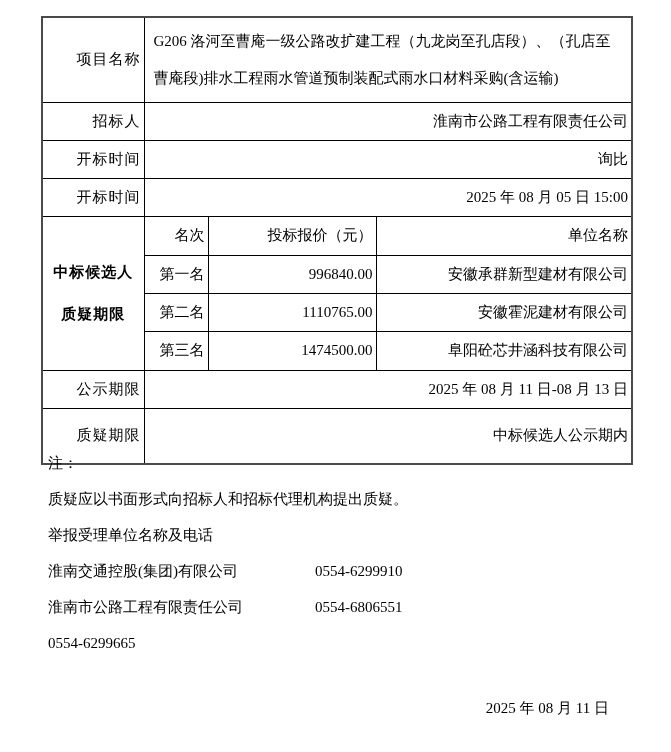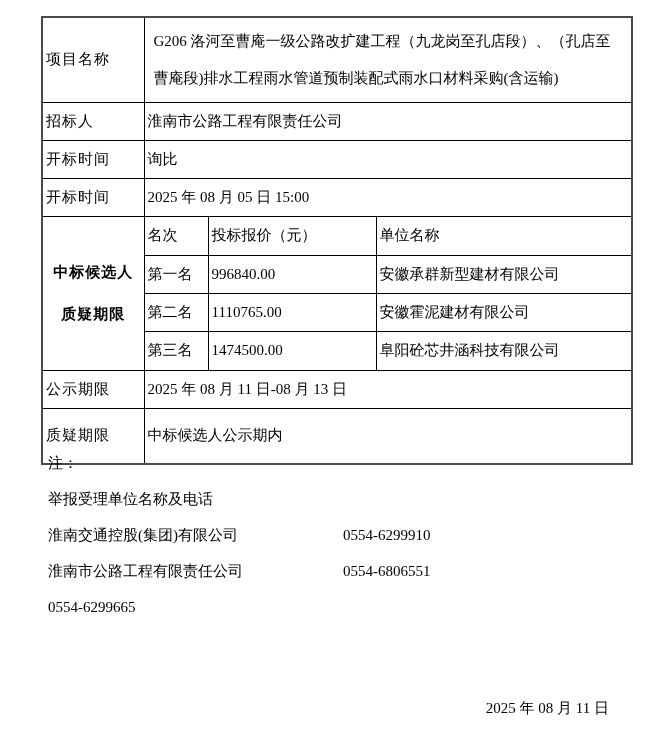--- a/index.html
+++ b/index.html
@@ -19,21 +19,21 @@
     width: 592px;
     border-collapse: collapse;
     table-layout: fixed;
     border: 2px solid #4a4a4a;
   }
   .main-table td {
     border: 1px solid #000000;
     font-size: 15px;
     color: #000000;
     vertical-align: middle;
-    text-align: left;
+    text-align: right;
     padding: 9px 3px;
     overflow: hidden;
   }
   td.label-cell { letter-spacing: 1px; }
   td.project-value {
     text-align: left;
     padding: 0 6px 0 9px;
     line-height: 37px;
     margin-left: 42px;
   }
@@ -48,21 +48,21 @@
   }
   .notes {
     position: absolute;
     left: 48px;
     top: 453px;
     width: 575px;
     font-size: 15px;
     line-height: 21px;
   }
   .notes .line { margin: 0 0 15px 0; }
-  .contact-row { display: flex; margin: 0 0 15px 0; gap: 28px; }
+  .contact-row { display: flex; margin: 0 0 15px 0; }
   .contact-name { width: 267px; }
   .contact-phone { }
   .date-line {
     position: absolute;
     left: 0;
     top: 698px;
     width: 609px;
     text-align: right;
     font-size: 15px;
     line-height: 21px;
@@ -127,20 +127,21 @@
     </tr>
     <tr style="height:56px">
       <td class="label-cell">质疑期限</td>
       <td colspan="3">中标候选人公示期内</td>
     </tr>
   </tbody>
 </table>
 
 <div class="notes">
   <p class="line">注：</p>
+  <p class="line">质疑应以书面形式向招标人和招标代理机构提出质疑。</p>
   <p class="line">举报受理单位名称及电话</p>
   <div class="contact-row">
     <span class="contact-name">淮南交通控股(集团)有限公司</span>
     <span class="contact-phone">0554-6299910</span>
   </div>
   <div class="contact-row">
     <span class="contact-name">淮南市公路工程有限责任公司</span>
     <span class="contact-phone">0554-6806551</span>
   </div>
   <div class="contact-row">

